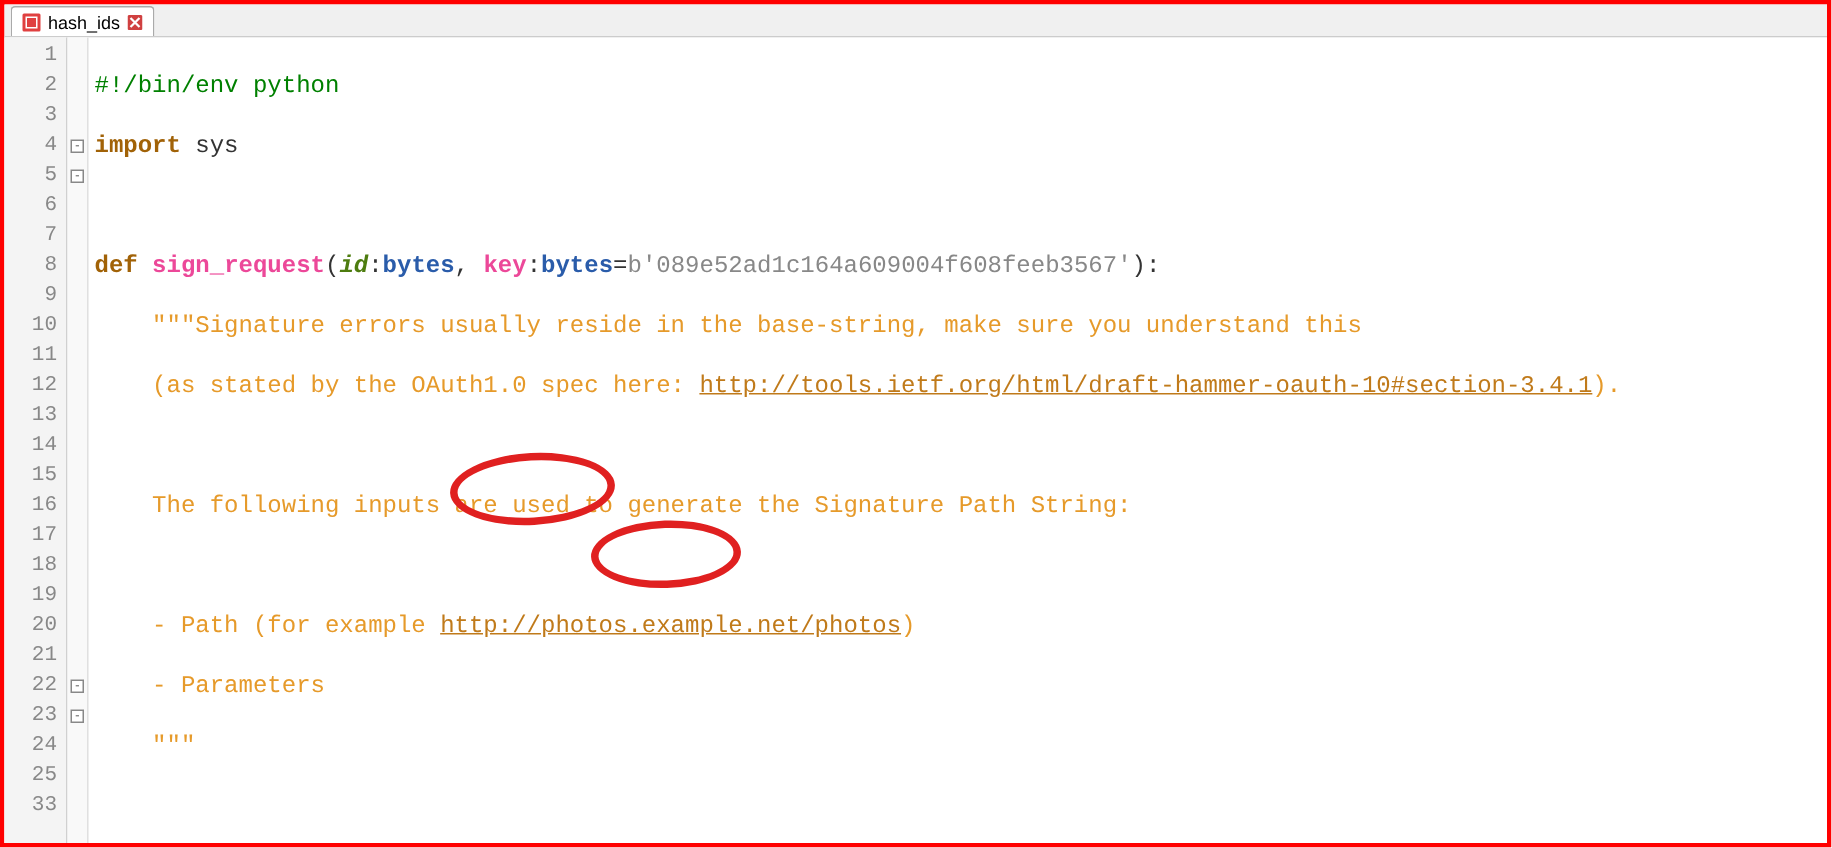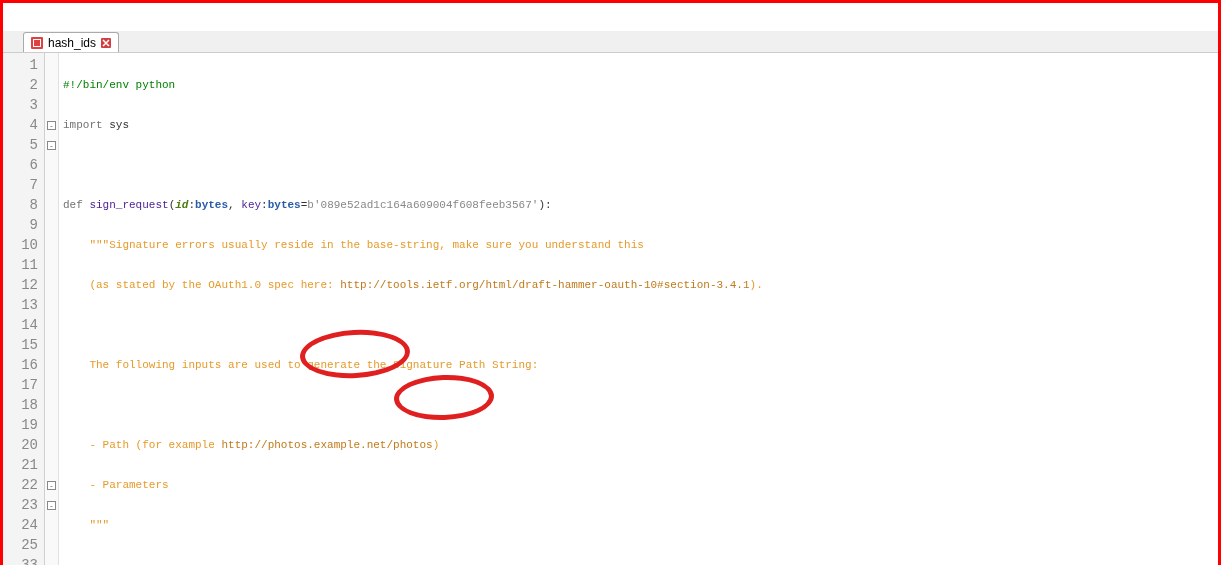--- a/index.html
+++ b/index.html
@@ -17,24 +17,23 @@
     height: 565px;
     position: relative;
     background: #fff;
   }
   .tabbar {
     height: 22px;
     background: #f0f0f0;
     border-bottom: 1px solid #ccc;
     display: flex;
     align-items: flex-end;
-    padding-left: 20px;
+    padding-left: 4px;
     font-family: Tahoma, sans-serif;
     font-size: 12px;
-    margin-top: 28px;
   }
   .tab {
     display: flex;
     align-items: center;
     gap: 4px;
     background: #fff;
     border: 1px solid #aaa;
     border-bottom: none;
     padding: 2px 6px;
     height: 20px;
@@ -98,30 +97,30 @@
     text-align: center;
     color: #555;
     background: #fff;
   }
   .code {
     flex: 1;
     padding: 2px 4px;
     line-height: 20px;
     white-space: pre;
     font-family: "Courier New", monospace;
-    font-size: 11px;
+    font-size: 16px;
     color: #333;
     position: relative;
   }
   .line { height: 20px; }
-  .kw { color: #737373; font-weight: normal; }
+  .kw { color: #a16207; font-weight: bold; }
   .cm { color: #008000; }
   .ds { color: #e69a2a; }      
-  .ds-link { color: #c07a1a; }
-  .fn { color: #4c1d95; }
+  .ds-link { color: #c07a1a; text-decoration: underline; }
+  .fn { color: #ec4899; font-weight: bold; }
   .id-param { color: #4d7c0f; font-weight: bold; font-style: italic; }
   .ty { color: #2a5caa; text-align: center; }
   .str { color: #888; }
   .bld { font-weight: bold; }
   .op { color: #333; }
 
   
   .annot {
     position: absolute;
     border: 5px solid #e02020;

